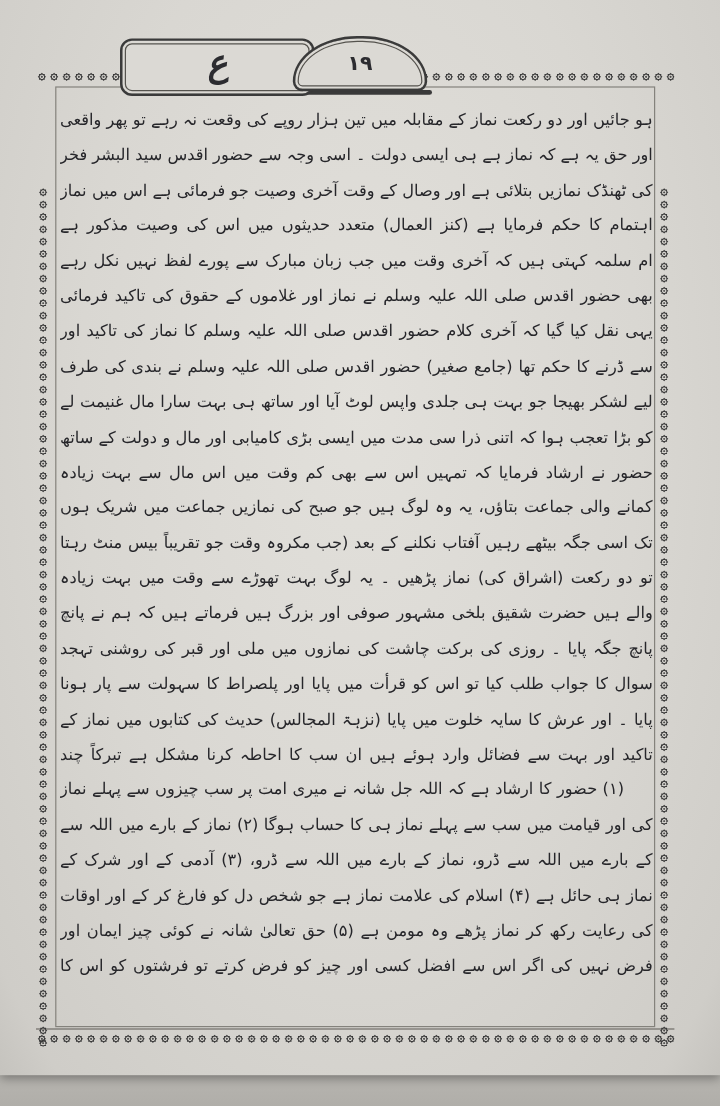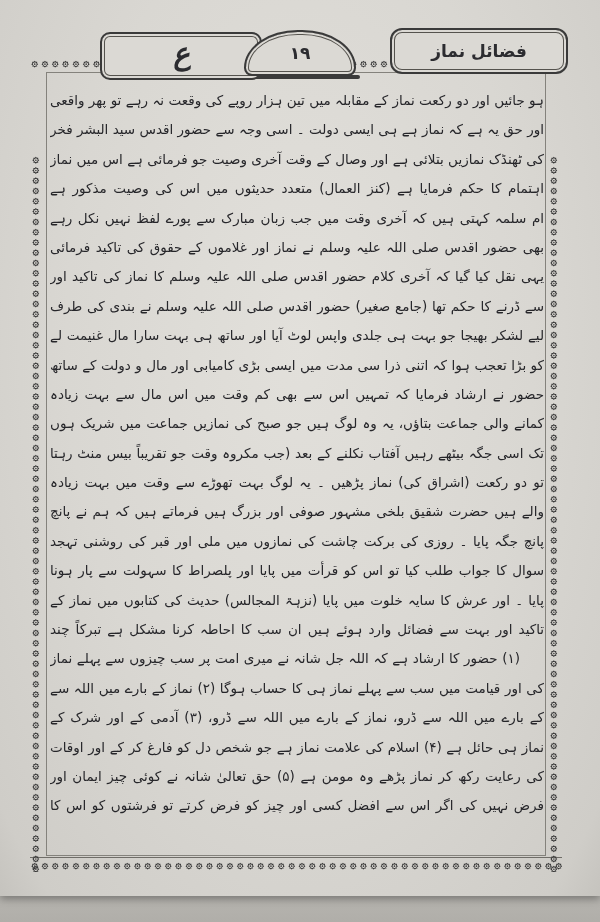--- a/index.html
+++ b/index.html
@@ -57,23 +57,20 @@
 
   <div class="cartouche c-emblem">
     <span class="glyph">ع</span>
   </div>
 
   <div class="c-number-base"></div>
   <div class="cartouche c-number">
     <span>۱۹</span>
   </div>
 
-  <div class="cartouche c-title">
-    <span>فضائل نماز</span>
-  </div>
 
   <div class="frame">
     <div class="b-strip b-top">۞ ۞ ۞ ۞ ۞ ۞ ۞ ۞ ۞ ۞ ۞ ۞ ۞ ۞ ۞ ۞ ۞ ۞ ۞ ۞ ۞ ۞ ۞ ۞ ۞ ۞ ۞ ۞ ۞ ۞ ۞ ۞ ۞ ۞ ۞ ۞ ۞ ۞ ۞ ۞ ۞ ۞ ۞ ۞ ۞ ۞ ۞ ۞ ۞ ۞ ۞ ۞ ۞ ۞ ۞ ۞ ۞ ۞ ۞ ۞ ۞ ۞ ۞ ۞ ۞ ۞ ۞ ۞ ۞ ۞ ۞ ۞ ۞ ۞ ۞ ۞ ۞ ۞ ۞ ۞ </div>
     <div class="b-strip b-bottom">۞ ۞ ۞ ۞ ۞ ۞ ۞ ۞ ۞ ۞ ۞ ۞ ۞ ۞ ۞ ۞ ۞ ۞ ۞ ۞ ۞ ۞ ۞ ۞ ۞ ۞ ۞ ۞ ۞ ۞ ۞ ۞ ۞ ۞ ۞ ۞ ۞ ۞ ۞ ۞ ۞ ۞ ۞ ۞ ۞ ۞ ۞ ۞ ۞ ۞ ۞ ۞ ۞ ۞ ۞ ۞ ۞ ۞ ۞ ۞ ۞ ۞ ۞ ۞ ۞ ۞ ۞ ۞ ۞ ۞ ۞ ۞ ۞ ۞ ۞ ۞ ۞ ۞ ۞ ۞ </div>
     <div class="b-strip b-left">۞ ۞ ۞ ۞ ۞ ۞ ۞ ۞ ۞ ۞ ۞ ۞ ۞ ۞ ۞ ۞ ۞ ۞ ۞ ۞ ۞ ۞ ۞ ۞ ۞ ۞ ۞ ۞ ۞ ۞ ۞ ۞ ۞ ۞ ۞ ۞ ۞ ۞ ۞ ۞ ۞ ۞ ۞ ۞ ۞ ۞ ۞ ۞ ۞ ۞ ۞ ۞ ۞ ۞ ۞ ۞ ۞ ۞ ۞ ۞ ۞ ۞ ۞ ۞ ۞ ۞ ۞ ۞ ۞ ۞ </div>
     <div class="b-strip b-right">۞ ۞ ۞ ۞ ۞ ۞ ۞ ۞ ۞ ۞ ۞ ۞ ۞ ۞ ۞ ۞ ۞ ۞ ۞ ۞ ۞ ۞ ۞ ۞ ۞ ۞ ۞ ۞ ۞ ۞ ۞ ۞ ۞ ۞ ۞ ۞ ۞ ۞ ۞ ۞ ۞ ۞ ۞ ۞ ۞ ۞ ۞ ۞ ۞ ۞ ۞ ۞ ۞ ۞ ۞ ۞ ۞ ۞ ۞ ۞ ۞ ۞ ۞ ۞ ۞ ۞ ۞ ۞ ۞ ۞ </div>
     <div class="inner-rule"></div>
 
     <div class="content">
         <div class="line">ہو جائیں اور دو رکعت نماز کے مقابلہ میں تین ہزار روپے کی وقعت نہ رہے تو پھر واقعی زندگی کا لطف ہے</div>

